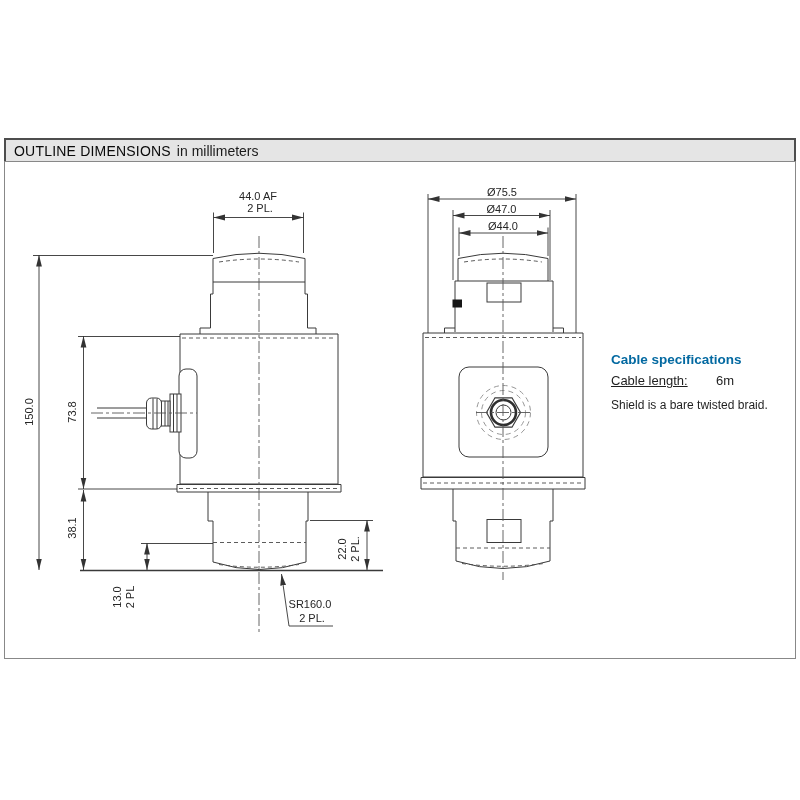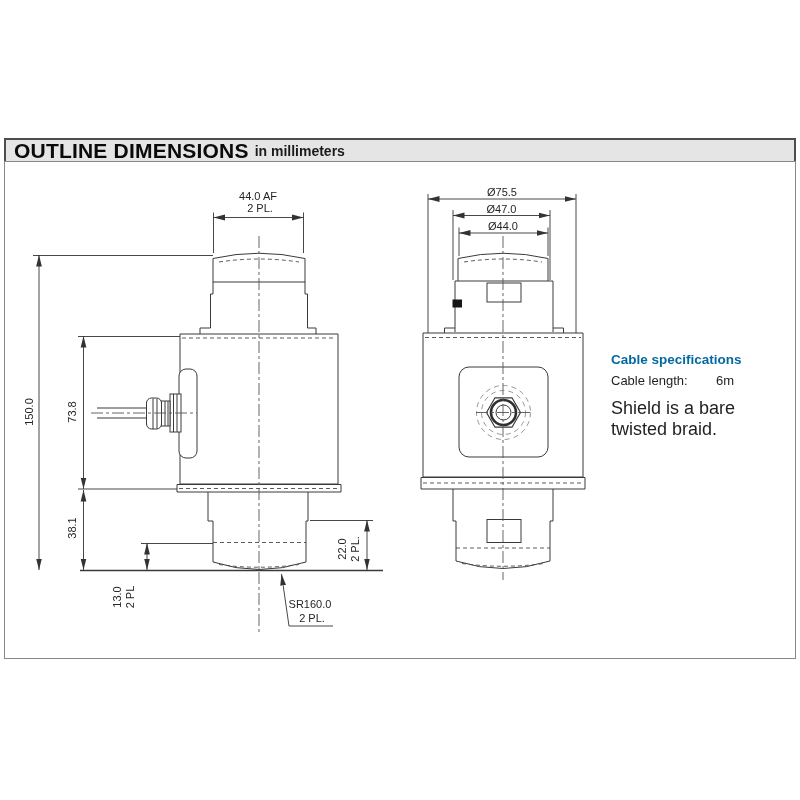--- a/index.html
+++ b/index.html
@@ -1,30 +1,30 @@
 <!DOCTYPE html>
 <html><head>
 <meta charset="utf-8">
 <style>
   html,body{margin:0;padding:0;background:#fff;}
   .canvas{position:relative;width:800px;height:800px;background:#fff;overflow:hidden;
           font-family:"Liberation Sans",sans-serif;}
   .hdr{position:absolute;left:4px;top:138px;width:792px;height:25px;box-sizing:border-box;
        background:#e5e5e5;border:2px solid #4d4d4d;display:flex;align-items:center;padding-left:8px;}
-  .hdr-b{font-weight:bold;font-size:21px;color:#0a0a0a;letter-spacing:.2px;}
-  .hdr-r{font-size:14px;color:#1a1a1a;margin-left:6px;font-weight:bold;}
+  .hdr-b{font-weight:normal;font-size:14px;color:#0a0a0a;letter-spacing:.2px;}
+  .hdr-r{font-size:14px;color:#1a1a1a;margin-left:6px;}
   .frame{position:absolute;left:4px;top:161px;width:792px;height:498px;box-sizing:border-box;
          border:1.5px solid #888;background:#fff;}
   svg.draw{position:absolute;left:0;top:0;}
   .specs{position:absolute;left:611px;top:352px;width:185px;color:#1f1f1f;}
   .specs-title{font-weight:bold;font-size:13.5px;color:#0369a1;margin-bottom:6px;}
   .specs-row{display:flex;font-size:13px;line-height:16.4px;}
-  .specs-label{width:105px;}
+  .specs-label{width:105px;text-decoration:underline;}
   .specs-value{flex:1;}
-  .specs-note{font-size:18px;margin-top:9px;}
+  .specs-note{font-size:12px;margin-top:9px;}
   
   .ln{stroke:#3a3a3a;stroke-width:1;fill:none;}
   .lnf{stroke:#3a3a3a;stroke-width:1;fill:#fff;}
   .lnd{stroke:#4a4a4a;stroke-width:.9;fill:none;stroke-dasharray:4,3;}
   .cl{stroke:#555;stroke-width:.9;fill:none;stroke-dasharray:12,3,3,3;}
   .dm{stroke:#333;stroke-width:.9;fill:none;}
   .dimtxt{fill:#252525;font-size:11px;font-family:"Liberation Sans",sans-serif;}
 </style>
 </head>
 <body>

